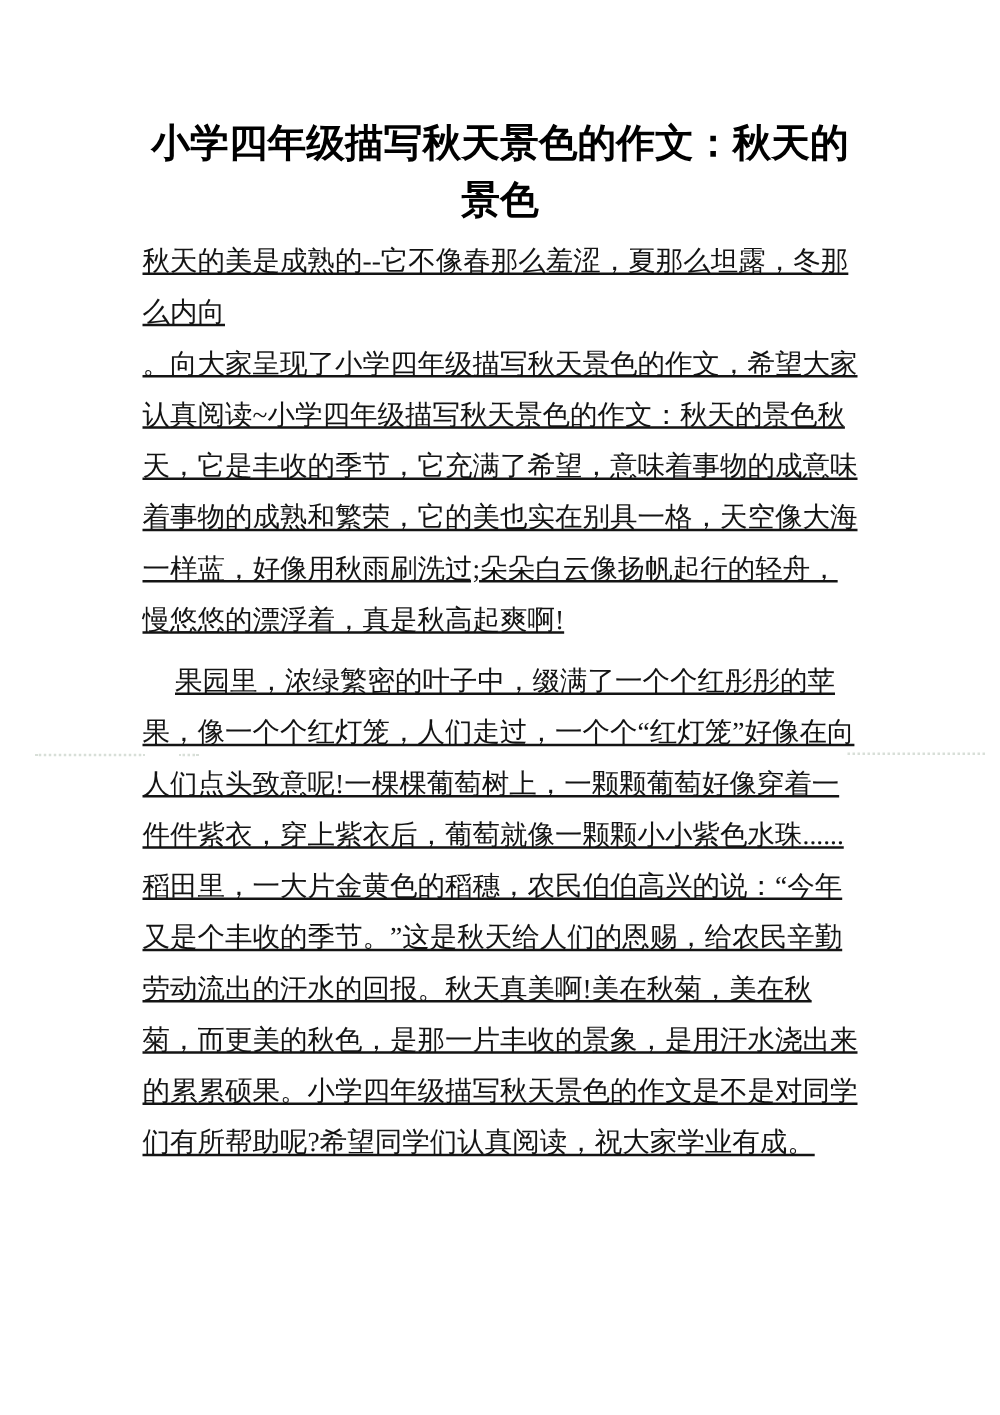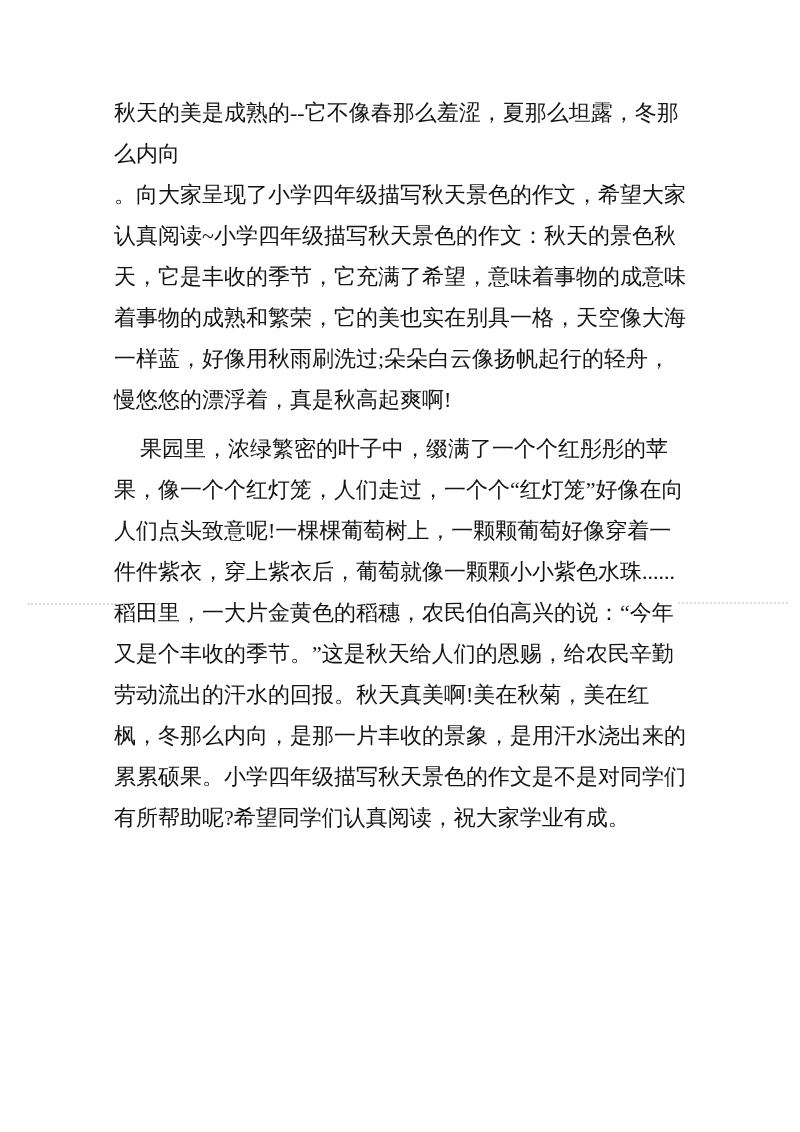--- a/index.html
+++ b/index.html
@@ -31,20 +31,21 @@
     line-height: 45px;
     letter-spacing: 0;
   }
   .para {
     margin: 0;
     font-size: 22px;
     line-height: 41px;
     color: #141414;
     text-align: left;
     word-break: break-all;
+    text-decoration: underline;
   }
   .para.indent-1 {
     text-indent: 26px;
   }
   .para.gap-before {
     margin-top: 8px;
   }
   .watermark {
     position: absolute;
     left: 182px;
@@ -74,21 +75,22 @@
 <body>
 
 <div class="page">
 
 
   <div class="dotted-line dotted-left"></div>
   <div class="dotted-line dotted-mid"></div>
   <div class="dotted-line dotted-right"></div>
 
   <div class="content">
+    <h1 class="doc-title">小学四年级描写秋天景色的作文：秋天的景色</h1>
 
     <p class="para">秋天的美是成熟的--它不像春那么羞涩，夏那么坦露，冬那么内向</p>
 
     <p class="para">。向大家呈现了小学四年级描写秋天景色的作文，希望大家认真阅读~小学四年级描写秋天景色的作文：秋天的景色秋天，它是丰收的季节，它充满了希望，意味着事物的成意味着事物的成熟和繁荣，它的美也实在别具一格，天空像大海一样蓝，好像用秋雨刷洗过;朵朵白云像扬帆起行的轻舟，慢悠悠的漂浮着，真是秋高起爽啊!</p>
 
-    <p class="para indent-1 gap-before">果园里，浓绿繁密的叶子中，缀满了一个个红彤彤的苹果，像一个个红灯笼，人们走过，一个个“红灯笼”好像在向人们点头致意呢!一棵棵葡萄树上，一颗颗葡萄好像穿着一件件紫衣，穿上紫衣后，葡萄就像一颗颗小小紫色水珠......稻田里，一大片金黄色的稻穗，农民伯伯高兴的说：“今年又是个丰收的季节。”这是秋天给人们的恩赐，给农民辛勤劳动流出的汗水的回报。秋天真美啊!美在秋菊，美在红枫，冬那么内向，是那一片丰收的景象，是用汗水浇出来的累累硕果。小学四年级描写秋天景色的作文是不是对同学们有所帮助呢?希望同学们认真阅读，祝大家学业有成。</p>
+    <p class="para indent-1 gap-before">果园里，浓绿繁密的叶子中，缀满了一个个红彤彤的苹果，像一个个红灯笼，人们走过，一个个“红灯笼”好像在向人们点头致意呢!一棵棵葡萄树上，一颗颗葡萄好像穿着一件件紫衣，穿上紫衣后，葡萄就像一颗颗小小紫色水珠......稻田里，一大片金黄色的稻穗，农民伯伯高兴的说：“今年又是个丰收的季节。”这是秋天给人们的恩赐，给农民辛勤劳动流出的汗水的回报。秋天真美啊!美在秋菊，美在秋菊，而更美的秋色，是那一片丰收的景象，是用汗水浇出来的累累硕果。小学四年级描写秋天景色的作文是不是对同学们有所帮助呢?希望同学们认真阅读，祝大家学业有成。</p>
   </div>
 
 </div>
 
 </body></html>

